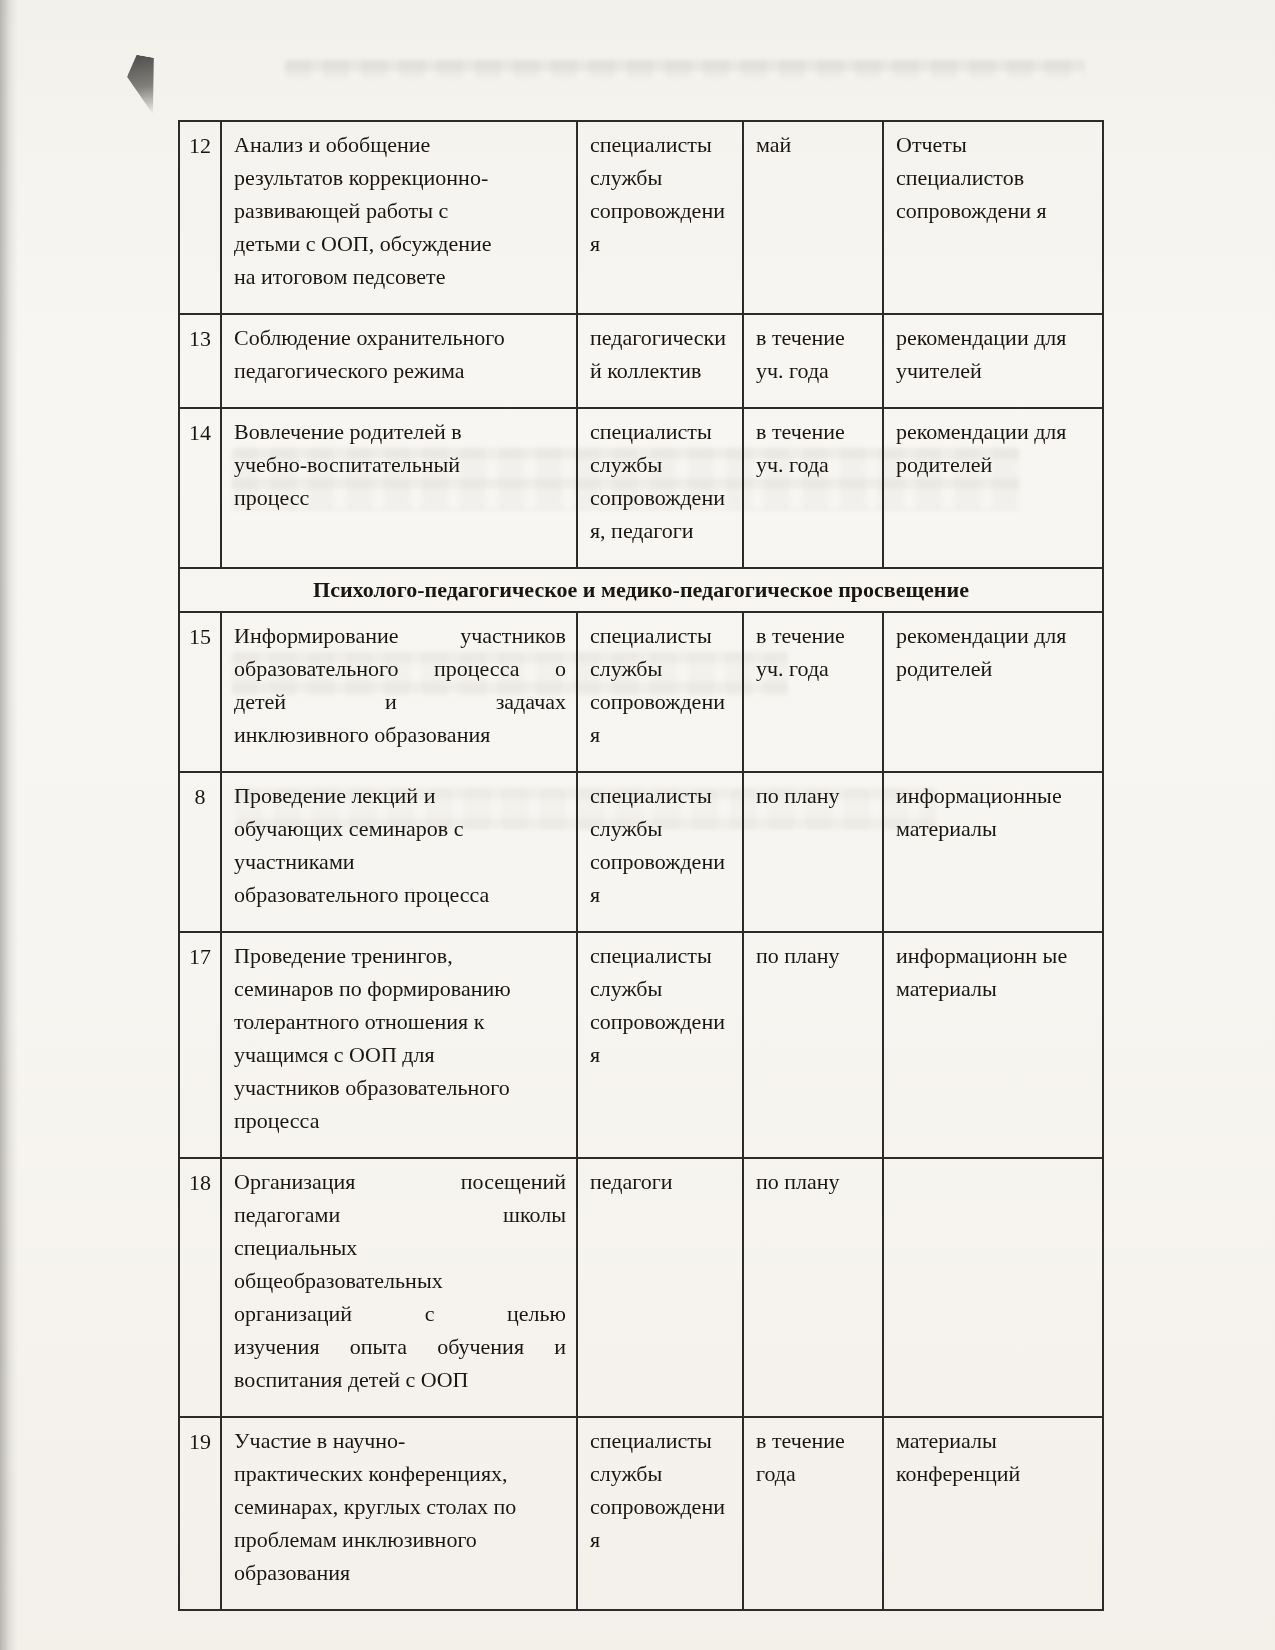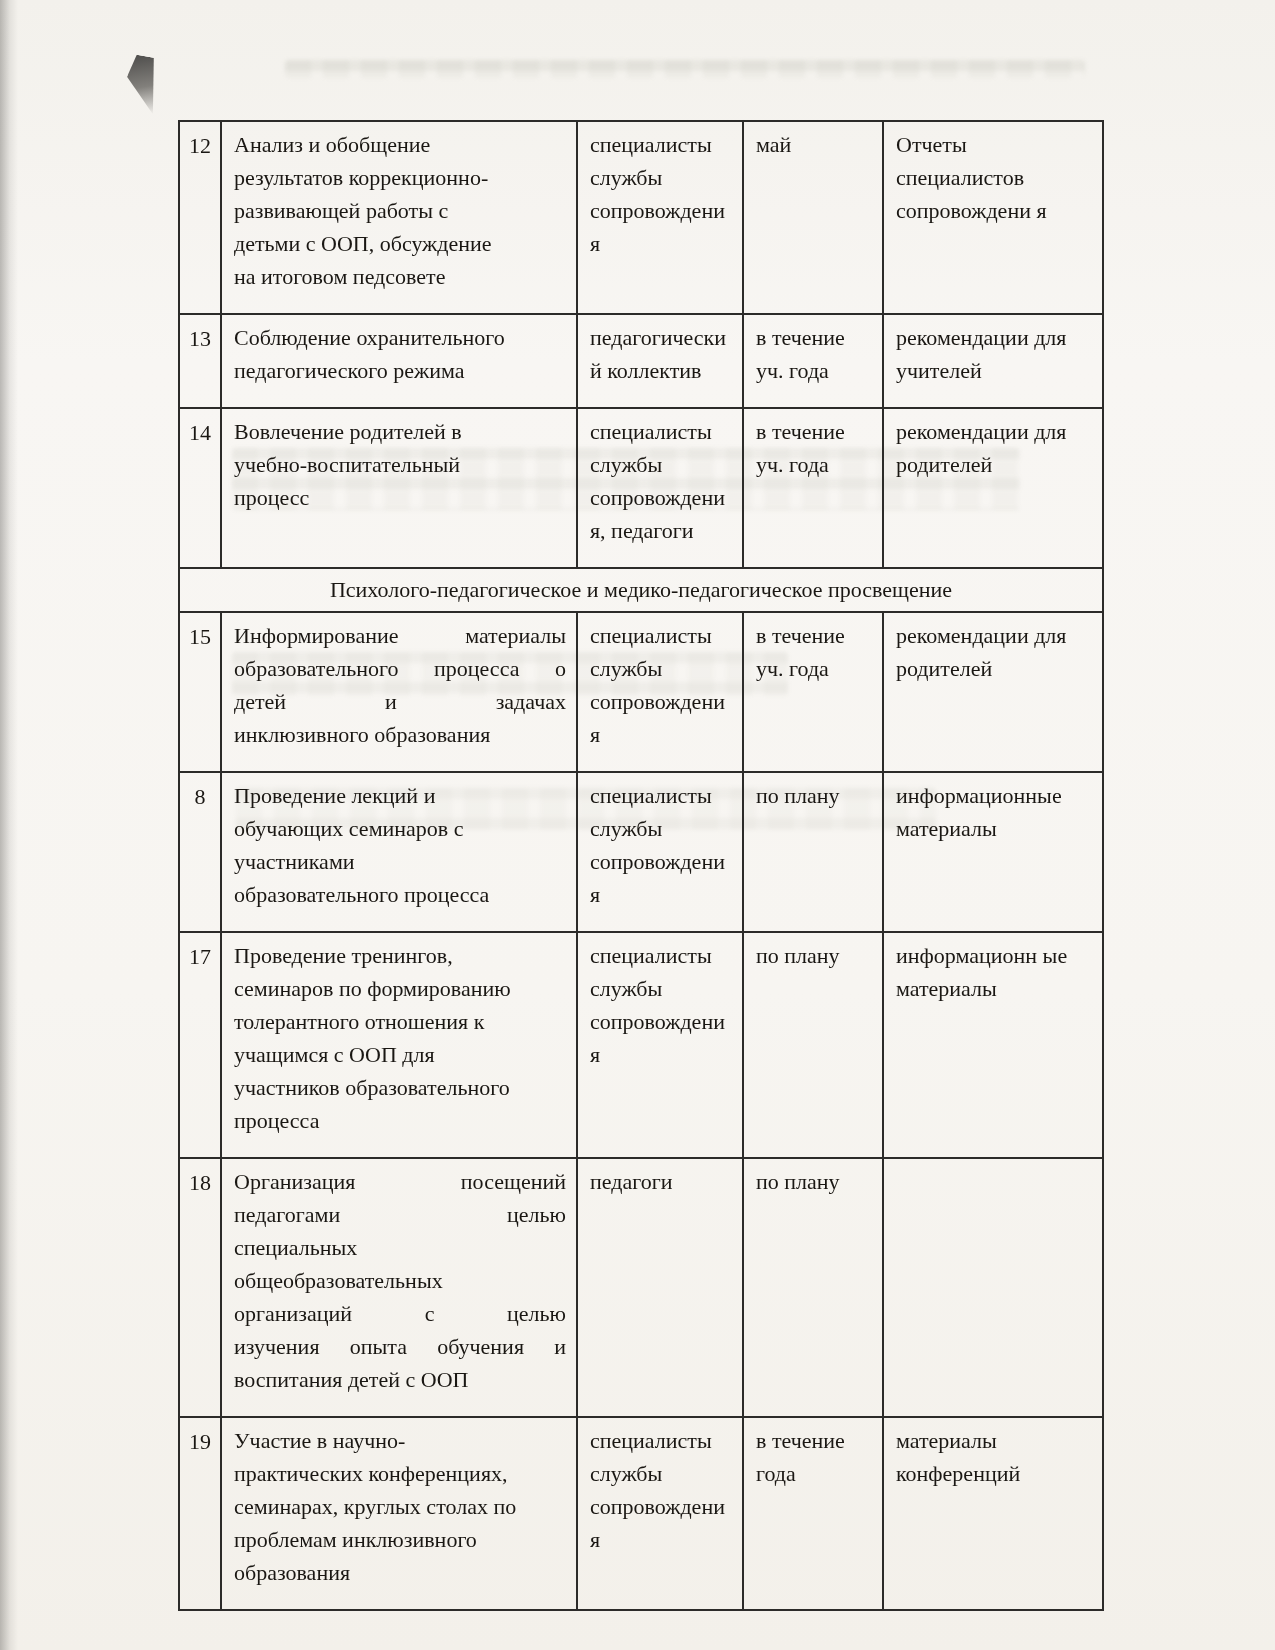--- a/index.html
+++ b/index.html
@@ -45,21 +45,21 @@
   td{
     border:2px solid #2c2b29;
     vertical-align:top;
     padding:6px 10px 20px 12px;
     font-size:22px;line-height:33px;
     overflow:hidden;
   }
   td.num{text-align:center;padding:7px 2px 6px 2px;}
   td.pl{white-space:pre-line;}
   td.sec{
-    text-align:center;font-weight:normal;font-size:22px;
+    text-align:center;font-weight:bold;font-size:22px;
     padding:5px 4px;line-height:32px;white-space:nowrap;
   }
   .ln{display:block;}
   .jl{text-align:justify;text-align-last:justify;}
 </style>
 </head>
 <body>
 
 <div class="page">
   <div class="left-shadow"></div>
@@ -123,21 +123,21 @@
 родителей</td>
     </tr>
 
     <tr style="height:42px">
       <td class="sec" colspan="5">Психолого-педагогическое и медико-педагогическое просвещение</td>
     </tr>
 
     <tr style="height:140px">
       <td class="num">15</td>
       <td>
-        <span class="ln jl">Информирование материалы</span>
+        <span class="ln jl">Информирование участников</span>
         <span class="ln jl">образовательного процесса о</span>
         <span class="ln jl">детей и задачах</span>
         <span class="ln">инклюзивного образования</span>
       </td>
       <td class="pl">специалисты
 службы
 сопровождени
 я</td>
       <td class="pl">в течение
 уч. года</td>
@@ -174,21 +174,21 @@
 я</td>
       <td class="pl">по плану</td>
       <td class="pl">информационн ые
 материалы</td>
     </tr>
 
     <tr style="height:208px">
       <td class="num">18</td>
       <td>
         <span class="ln jl">Организация посещений</span>
-        <span class="ln jl">педагогами целью</span>
+        <span class="ln jl">педагогами школы</span>
         <span class="ln">специальных</span>
         <span class="ln">общеобразовательных</span>
         <span class="ln jl">организаций с целью</span>
         <span class="ln jl">изучения опыта обучения и</span>
         <span class="ln">воспитания детей с ООП</span>
       </td>
       <td class="pl">педагоги</td>
       <td class="pl">по плану</td>
       <td class="pl"></td>
     </tr>

